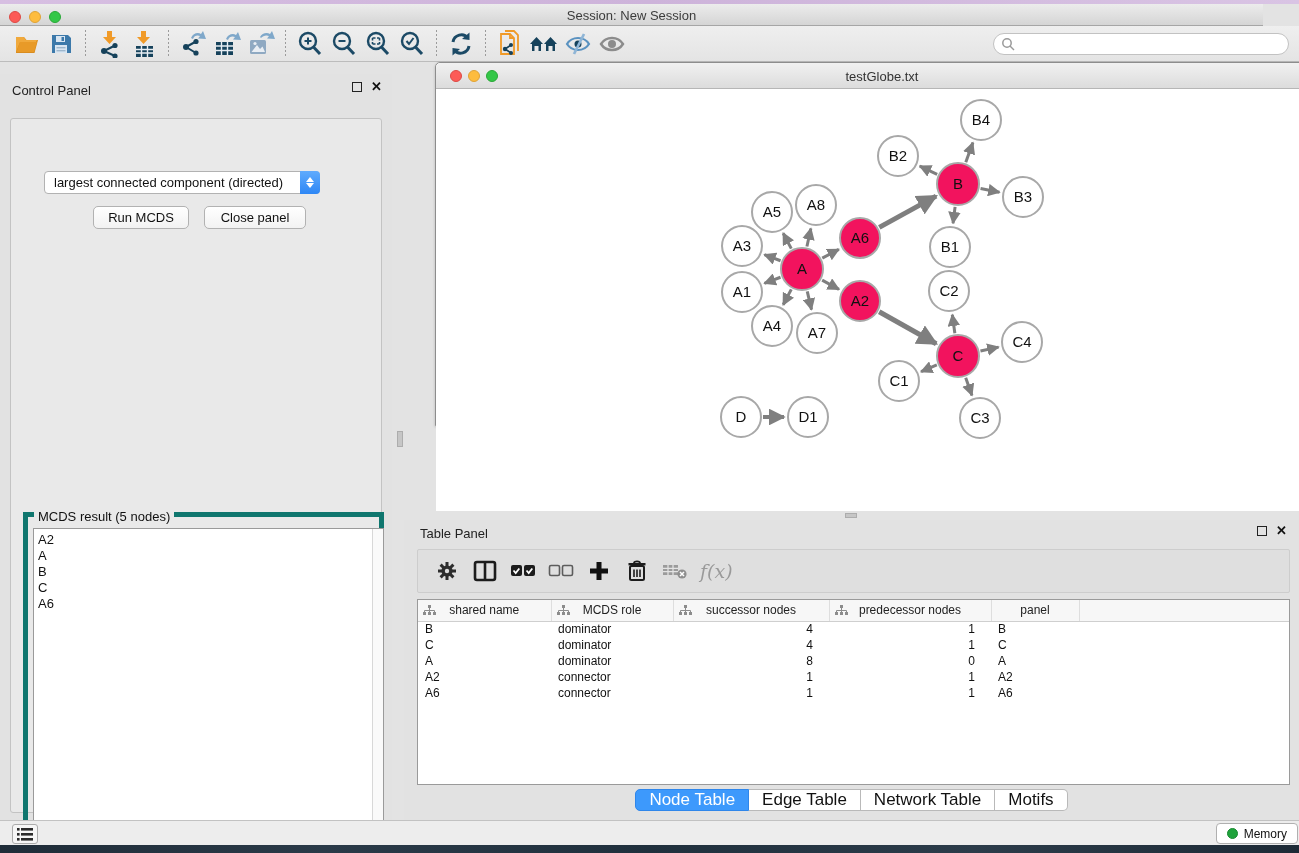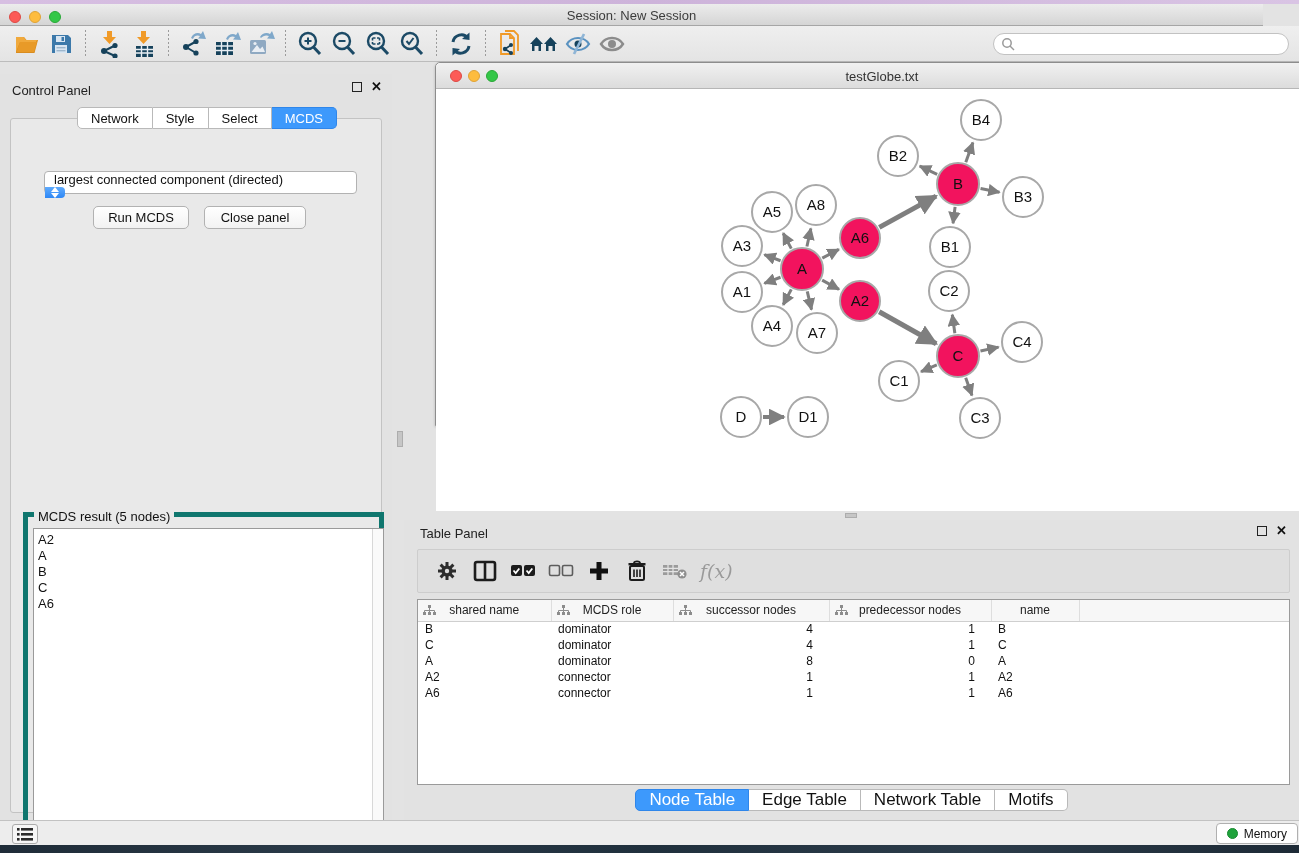--- a/index.html
+++ b/index.html
@@ -41,22 +41,22 @@
   .close-x { font-size:13px; font-weight:bold; color:#111; line-height:10px; }
   .cp-tabs { position:absolute; left:77px; top:33px; display:flex; }
   .tab-seg { height:22px; padding:0 13px; font-size:13px; background:#fff; border:1px solid #b9b9b9; border-left:none;
     display:flex; align-items:center; color:#111; }
   .tab-seg:first-child { border-left:1px solid #b9b9b9; border-radius:5px 0 0 5px; }
   .tab-seg:last-child { border-radius:0 5px 5px 0; }
   .tab-seg.active { background:#3d99fc; border-color:#2f86ea; color:#fff; }
   .cp-pane { position:absolute; left:10px; top:44px; width:372px; height:695px; background:#e9e9e9;
     border:1px solid #c3c3c3; border-radius:3px; }
   .opt-label { position:absolute; left:0; right:0; top:37px; text-align:center; font-size:13px; color:#111; }
-  .dropdown { position:absolute; left:33px; top:52px; width:313px; height:23px; background:#fff;
-    border:1px solid #b2b2b2; border-radius:4px; display:flex; align-items:flex-start;flex-direction:column; }
+  .dropdown { position:absolute; left:33px; top:52px; width:276px; height:23px; background:#fff;
+    border:1px solid #b2b2b2; border-radius:4px; display:flex; align-items:center; }
   .dropdown .dd-text { flex:1; font-size:13px; padding-left:9px; color:#111; white-space:nowrap; }
   .dd-stepper { width:20px; height:23px; margin-right:-1px; background:linear-gradient(#5fabfd,#2e87f5);
     border-radius:0 4px 4px 0; display:flex; flex-direction:column; align-items:center; justify-content:center; gap:1px; }
   .dd-stepper .up, .dd-stepper .dn { width:0; height:0; border-left:4px solid transparent; border-right:4px solid transparent; }
   .dd-stepper .up { border-bottom:5px solid #fff; }
   .dd-stepper .dn { border-top:5px solid #fff; }
   .cp-btn { position:absolute; top:87px; height:23px; background:linear-gradient(#ffffff,#f2f2f2);
     border:1px solid #b2b2b2; border-radius:5px; font-size:13px; color:#111; font-family:inherit; }
   .mcds-group { position:absolute; left:12px; top:393px; width:361px; height:344px; border:5px solid #0f766e; }
   .mcds-group-title { position:absolute; left:6px; top:-8px; background:#e9e9e9; padding:0 4px; font-size:13px; color:#111; }
@@ -287,26 +287,20 @@
           <ul id="mcds-items">
               <li>A2</li>
               <li>A</li>
               <li>B</li>
               <li>C</li>
               <li>A6</li>
             </ul>
           <span class="mcds-scroll"></span>
         </div>
       </div>
-    </div>
-    <div class="cp-tabs">
-      <span class="tab-seg">Network</span>
-      <span class="tab-seg">Style</span>
-      <span class="tab-seg">Select</span>
-      <span class="tab-seg active">MCDS</span>
     </div>
   </div>
 
   <div class="net-window">
     <div class="net-titlebar">
       <span class="tl red" style="left:14px; top:7px"></span>
       <span class="tl yellow" style="left:32px; top:7px"></span>
       <span class="tl green" style="left:50px; top:7px"></span>
       <span class="title">testGlobe.txt</span>
     </div>
@@ -533,21 +527,21 @@
                 </svg><span>successor nodes</span></th>
               <th><svg width="13" height="11" class="tree-ico">
                   <g fill="#8c8c8c">
                     <rect x="5" y="0" width="3" height="3"></rect>
                     <rect x="0" y="7" width="3" height="3"></rect>
                     <rect x="5" y="7" width="3" height="3"></rect>
                     <rect x="10" y="7" width="3" height="3"></rect>
                   </g>
                   <path d="M6.5 3 v2.5 M1.5 7 v-1.5 h10 v1.5 M6.5 5.5 v1.5" stroke="#8c8c8c" fill="none" stroke-width="1"></path>
                 </svg><span>predecessor nodes</span></th>
-              <th><span>name</span></th>
+              <th><span>panel</span></th>
               <th style="border-right: none;"></th>
             </tr>
           </thead>
         <tbody id="table-body">
             <tr>
               <td class="al">B</td>
               <td class="al">dominator</td>
               <td class="ar">4</td>
               <td class="ar">1</td>
               <td class="al">B</td>

